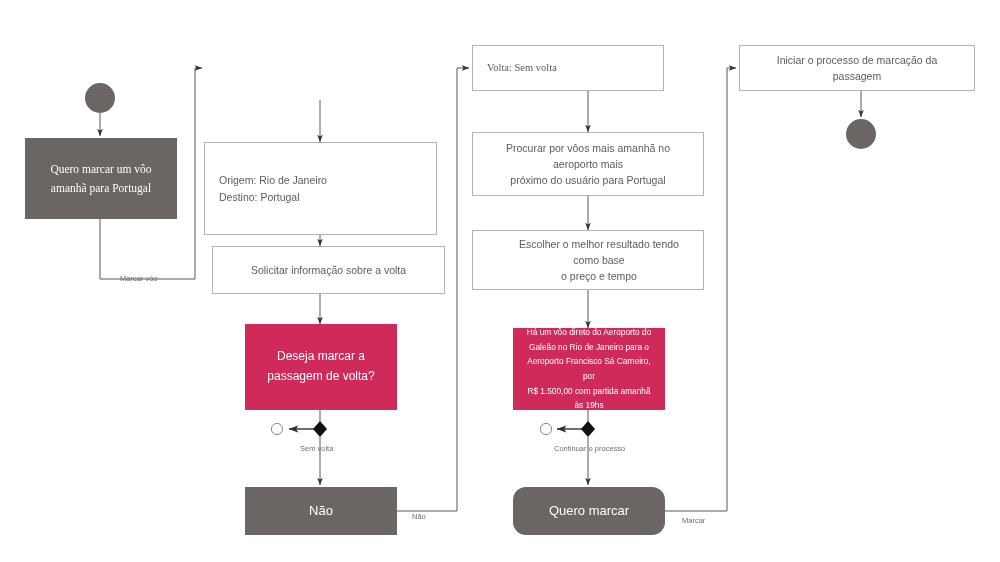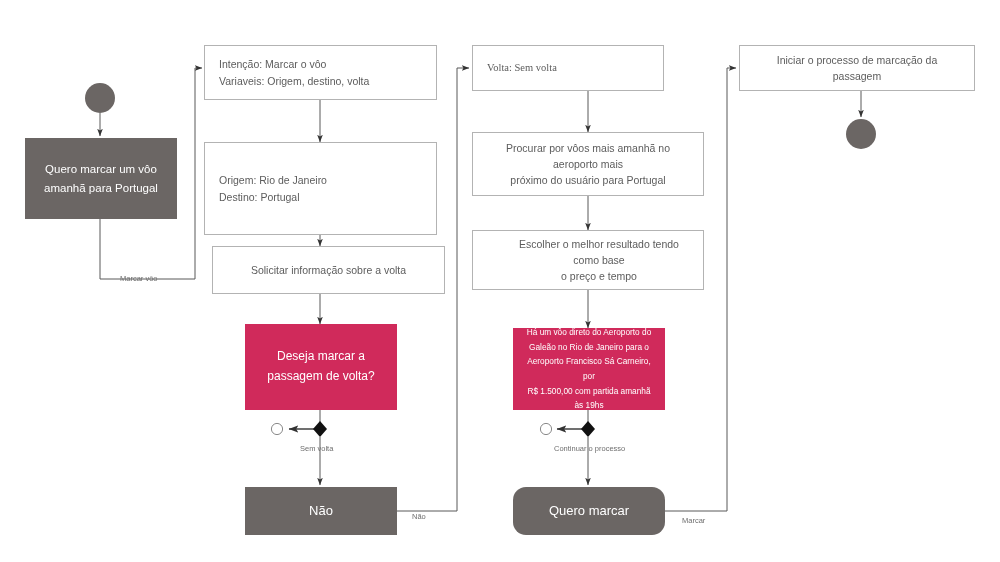--- a/index.html
+++ b/index.html
@@ -159,29 +159,25 @@
       <circle cx="546" cy="429" r="5.6" fill="#ffffff" stroke="#8a8a8a" stroke-width="1"></circle>
       <path d="M586,429 L557,429" stroke="#222222" stroke-width="1.3" fill="none" marker-end="url(#ah)"></path>
       <path d="M588,421 L595,429 L588,437 L581,429 Z" fill="#111111"></path>
     </g>
   </svg>
 
   <div class="circle" style="left:85px; top:83px; width:30px; height:30px;"></div>
 
   <div class="circle" style="left:846px; top:119px; width:30px; height:30px;"></div>
 
-  <div class="node box-gray big" style="left:25px; top:138px; width:152px; height:81px;">
+  <div class="node box-gray big" style="left:25px; top:138px; width:152px; height:81px;font-family:Liberation Serif, serif;">
     <span class="txt">Quero marcar um vôo
 amanhã para Portugal</span>
   </div>
 
-  <div class="node box-plain left-align" style="left:204px; top:45px; width:233px; height:55px;">
-    <span class="txt">Intenção: Marcar o vôo
-Variaveis: Origem, destino, volta</span>
-  </div>
 
   <div class="node box-plain left-align" style="left:204px; top:142px; width:233px; height:93px;justify-content:center;">
     <span class="txt">Origem: Rio de Janeiro
 Destino: Portugal</span>
   </div>
 
   <div class="node box-plain" style="left:212px; top:246px; width:233px; height:48px;">
     <span class="txt">Solicitar informação sobre a volta</span>
   </div>
 

